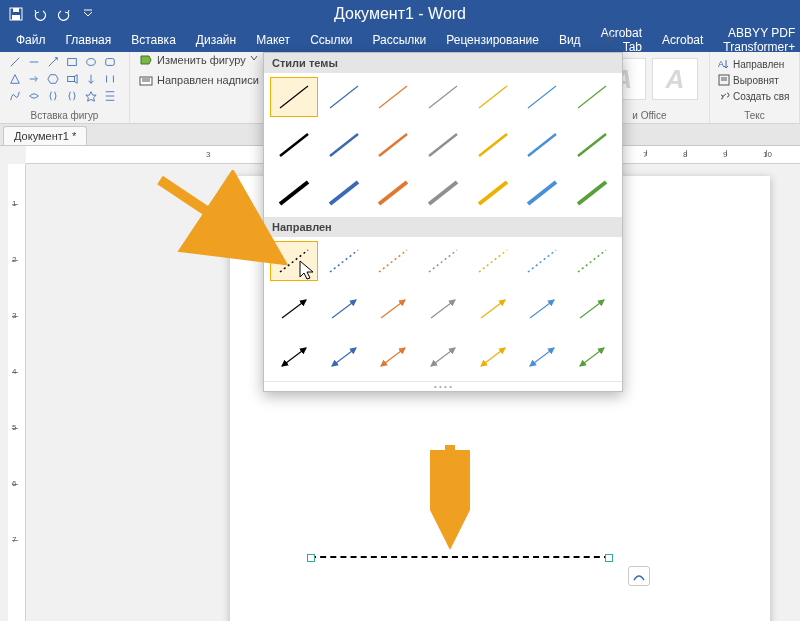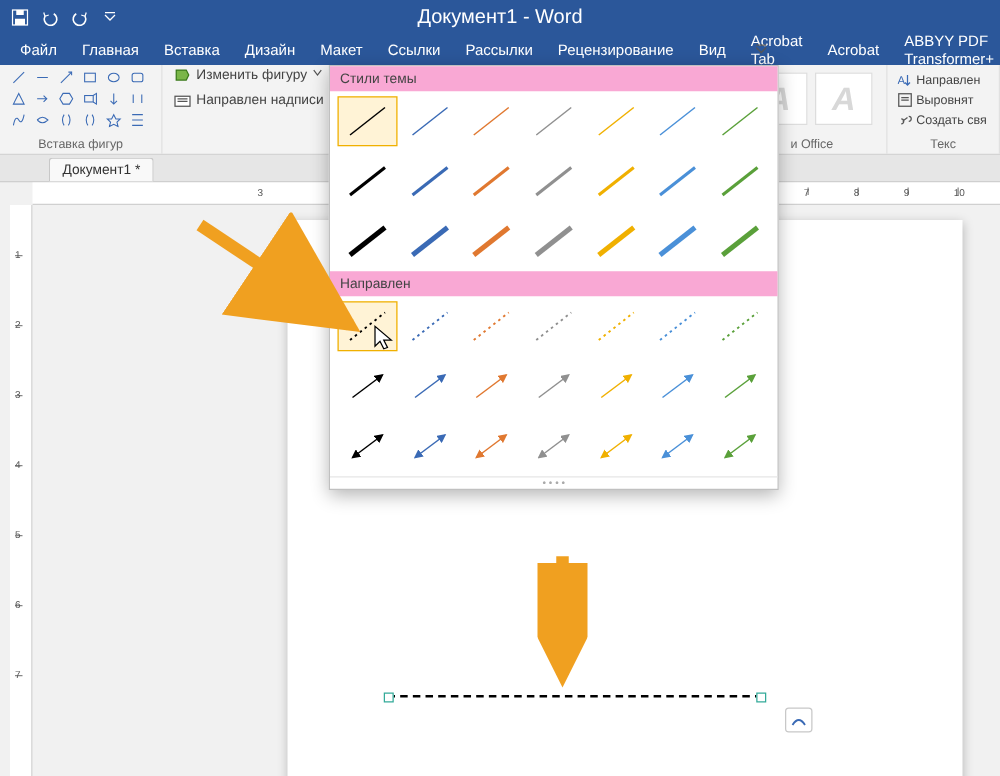--- a/index.html
+++ b/index.html
@@ -5,21 +5,21 @@
 * { margin: 0; padding: 0; box-sizing: border-box; font-family: "Segoe UI", Arial, sans-serif; }
 body { background: #fff; width: 800px; height: 621px; overflow: hidden; position: relative; }
 
 
 .titlebar { background: #2b579a; height: 28px; display: flex; align-items: center; color: #fff; font-size: 12px; }
 .qat { display: flex; align-items: center; gap: 0; padding-left: 4px; }
 .qat .qbtn { width: 24px; height: 24px; display: flex; align-items: center; justify-content: center; color: #fff; }
 .titlebar .wintitle { position: absolute; left: 50%; transform: translateX(-50%); font-size: 16px; }
 
 
-.menurow { background: #2b579a; height: 24px; display: flex; align-items: center; gap: 0; padding-left: 6px; color: #fff; font-size: 12px; }
+.menurow { background: #2b579a; height: 24px; display: flex; align-items: center; gap: 0; padding-left: 6px; color: #fff; font-size: 12px; text-align: right; }
 .menurow .mitem { padding: 0 10px; height: 24px; display: flex; align-items: center; }
 
 
 .ribbon { background: #f3f3f3; border-bottom: 1px solid #d4d4d4; height: 72px; display: flex; position: relative; }
 .rgroup { border-right: 1px solid #e1e1e1; padding: 2px 6px 0 6px; display: flex; flex-direction: column; }
 .rgroup .glabel { font-size: 10px; color: #666; text-align: center; margin-top: auto; padding-bottom: 2px; }
 
 .shapes-grid { display: grid; grid-template-columns: repeat(6, 18px); grid-auto-rows: 16px; gap: 1px; }
 .shapes-grid .sh { width: 18px; height: 16px; display: flex; align-items: center; justify-content: center; }
 .shapes-grid .sh svg { width: 14px; height: 12px; stroke: #3a6ab5; fill: none; stroke-width: 1; }
@@ -29,21 +29,21 @@
 .edit-btns .row .icn { width: 14px; height: 14px; }
 
 .word-art-placeholder { display: flex; align-items: center; gap: 6px; padding: 4px; }
 .wa-box { width: 46px; height: 42px; background: #fff; border: 1px solid #ddd; display: flex; align-items: center; justify-content: center; color: #d8d8d8; font-size: 26px; font-weight: bold; font-style: italic; }
 
 .text-opts { font-size: 10px; color: #444; padding: 2px; }
 .text-opts .trow { display: flex; align-items: center; gap: 3px; height: 16px; }
 
 
 .doctabs { background: #e6e6e6; height: 22px; border-bottom: 1px solid #c8c8c8; display: flex; align-items: flex-end; padding-left: 3px; font-size: 11px; }
-.doctabs .dtab { background: #f9f9f9; border: 1px solid #c8c8c8; border-bottom: none; padding: 3px 10px; border-radius: 3px 3px 0 0; color: #333; margin-left: 36px; }
+.doctabs .dtab { background: #f9f9f9; border: 1px solid #c8c8c8; border-bottom: none; padding: 3px 10px; border-radius: 3px 3px 0 0; color: #333; }
 
 
 .workarea { position: relative; background: #f1f1f1; height: 475px; }
 
 
 .hruler { position: absolute; top: 0; left: 26px; right: 0; height: 18px; background: #fff; border-bottom: 1px solid #d0d0d0; font-size: 8px; color: #666; overflow: hidden; }
 .hruler .ticks { position: absolute; top: 0; left: 0; right: 0; height: 18px; }
 .hruler .tick { position: absolute; top: 4px; width: 1px; height: 6px; background: #888; }
 .hruler .lbl { position: absolute; top: 4px; font-size: 8px; color: #555; }
 
@@ -57,21 +57,21 @@
 .drawn-line { position: absolute; left: 310px; top: 410px; width: 300px; border-top: 2px dashed #000; }
 .drawn-line::before, .drawn-line::after { content: ""; position: absolute; width: 6px; height: 6px; border: 1px solid #3a9; background: #fff; top: -4px; }
 .drawn-line::before { left: -3px; }
 .drawn-line::after { right: -3px; }
 
 .layout-handle { position: absolute; right: 150px; top: 420px; width: 22px; height: 20px; border: 1px solid #c8c8c8; background: #fff; border-radius: 3px; display: flex; align-items: center; justify-content: center; }
 
 
 .gallery { position: absolute; left: 263px; top: 52px; width: 360px; background: #fff; border: 1px solid #c0c0c0; box-shadow: 0 4px 14px rgba(0,0,0,.3); z-index: 50; }
 .gallery .gexp { position: absolute; right: 6px; top: -20px; width: 14px; height: 14px; }
-.gallery .ghdr { background: #f9a8d4; font-size: 11px; font-weight: normal; color: #444; padding: 4px 8px; }
+.gallery .ghdr { background: #e5e5e5; font-size: 11px; font-weight: bold; color: #444; padding: 4px 8px; }
 .gallery .grow { display: flex; padding: 4px 6px; gap: 2px; }
 .gallery .gcell { width: 48px; height: 40px; display: flex; align-items: center; justify-content: center; }
 .gallery .gcell.sel { border: 1px solid #f0b000; background: #fff3d6; }
 .gallery .gcell svg { width: 36px; height: 30px; }
 .gallery .gfoot { height: 10px; border-top: 1px solid #e6e6e6; text-align: center; font-size: 8px; color: #aaa; }
 
 
 .anno-arrow { position: absolute; z-index: 100; pointer-events: none; }
 
 

